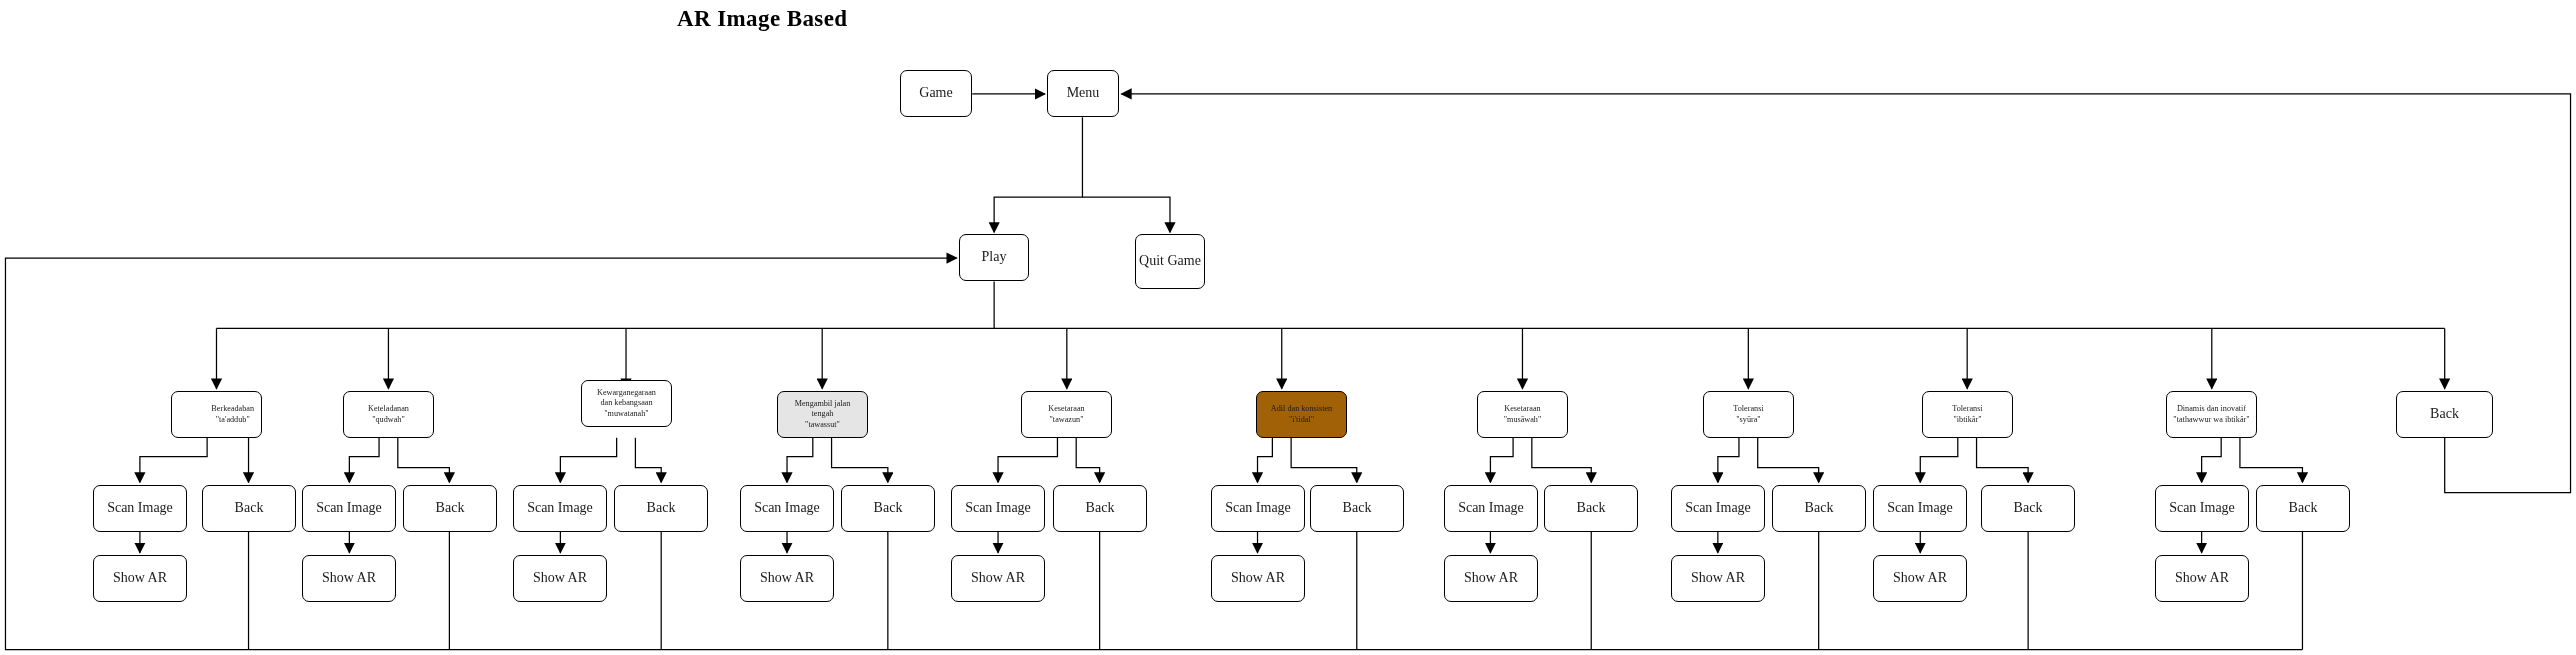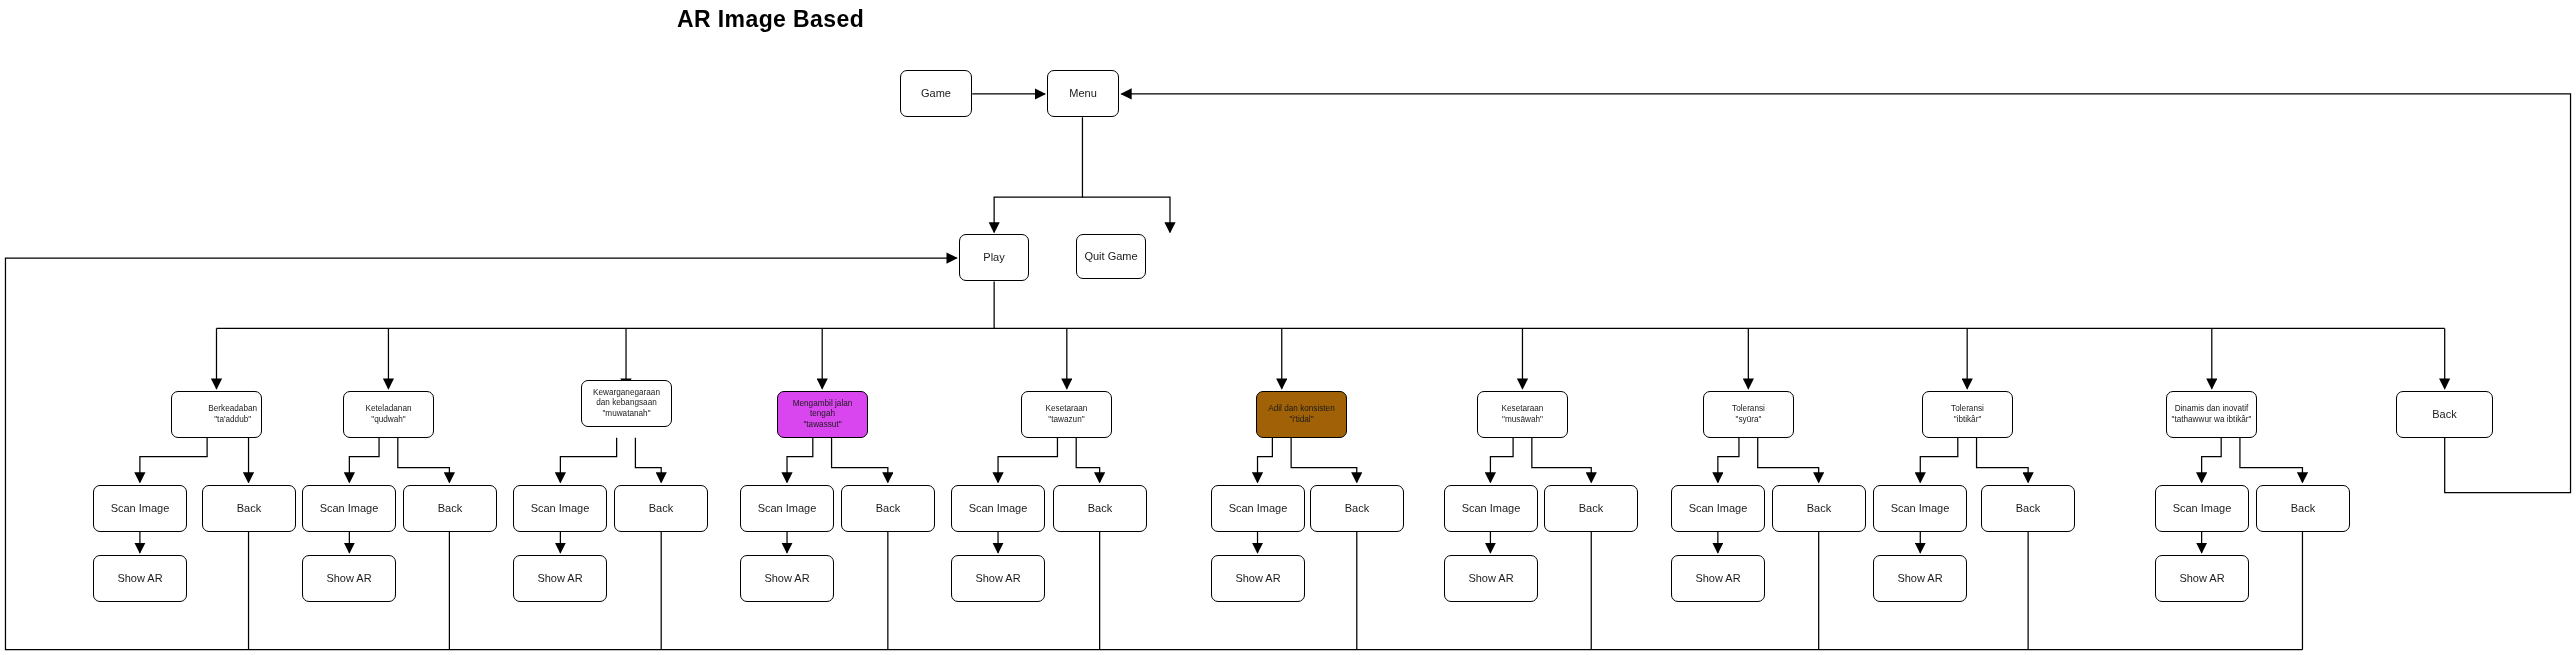--- a/index.html
+++ b/index.html
@@ -1,35 +1,35 @@
 <!DOCTYPE html>
 <html style="font-size:12.5px"><head>
 <meta charset="utf-8">
 <style>
   html,body { margin:0; padding:0; background:#ffffff; }
   #stage {
     position:relative;
     width:2576px; height:656px;
     background:var(--bg,#ffffff);
-    font-family:Liberation Sans, sans-serif;
+    font-family:Liberation Serif, serif;
     overflow:hidden;
   }
   #edges { position:absolute; left:0; top:0; }
   #edges polyline { fill:none; stroke:var(--stroke,#000); stroke-width:1.6; }
   #edges #arrowhead path { fill:var(--stroke,#000); stroke:none; }
   .node {
     position:absolute;
     box-sizing:border-box;
     border:1.3px solid var(--stroke,#000);
     border-radius:7px;
     background:#ffffff;
     display:flex; align-items:center; justify-content:center;
     text-align:center;
     color:var(--text,#1a1a1a);
-    font-size:11px;
+    font-size:14px;
     line-height:1.35;
     padding:1.6px;
   }
   .node span { white-space:pre-line; }
   .node.cat { font-size:8.2px; line-height:1.3; }
   .diagram-title {
     position:absolute;
     left:677px; top:6.3px;
     font-size:23px;
     font-weight:bold;
@@ -109,37 +109,37 @@
   <div class="diagram-title">AR Image Based</div>
 <div class="node" style="left: 900px; top: 70px; width: 72px; height: 47px; background: rgb(255, 255, 255);">
       <span>Game</span>
     </div>
     <div class="node" style="left: 1047px; top: 70px; width: 72px; height: 47px; background: rgb(255, 255, 255);">
       <span>Menu</span>
     </div>
     <div class="node" style="left: 959px; top: 234px; width: 70px; height: 47px; background: rgb(255, 255, 255);">
       <span>Play</span>
     </div>
-    <div class="node" style="left: 1076px; top: 234px; width: 70px; height: 45px; background: rgb(255, 255, 255);">
+    <div class="node" style="left: 1135px; top: 234px; width: 70px; height: 55px; background: rgb(255, 255, 255);">
       <span>Quit Game</span>
     </div>
     <div class="node cat" style="left: 171px; top: 391px; width: 91px; height: 47px; background: rgb(255, 255, 255); padding-left: 34px;">
       <span>Berkeadaban
 "ta'addub"</span>
     </div>
     <div class="node cat" style="left: 343px; top: 391px; width: 91px; height: 47px; background: rgb(255, 255, 255);">
       <span>Keteladanan
 "qudwah"</span>
     </div>
     <div class="node cat" style="left: 581px; top: 380px; width: 91px; height: 47px; background: rgb(255, 255, 255);">
       <span>Kewarganegaraan
 dan kebangsaan
 "muwatanah"</span>
     </div>
-    <div class="node cat" style="left: 777px; top: 391px; width: 91px; height: 47px; background: #d946ef;">
+    <div class="node cat" style="left: 777px; top: 391px; width: 91px; height: 47px; background: #e5e5e5;">
       <span>Mengambil jalan
 tengah
 "tawassut"</span>
     </div>
     <div class="node cat" style="left: 1021px; top: 391px; width: 91px; height: 47px; background: rgb(255, 255, 255);">
       <span>Kesetaraan
 "tawazun"</span>
     </div>
     <div class="node cat" style="left: 1236px; top: 391px; width: 91px; height: 47px; background: #a16207; margin-left: 20px;">
       <span>Adil dan konsisten

